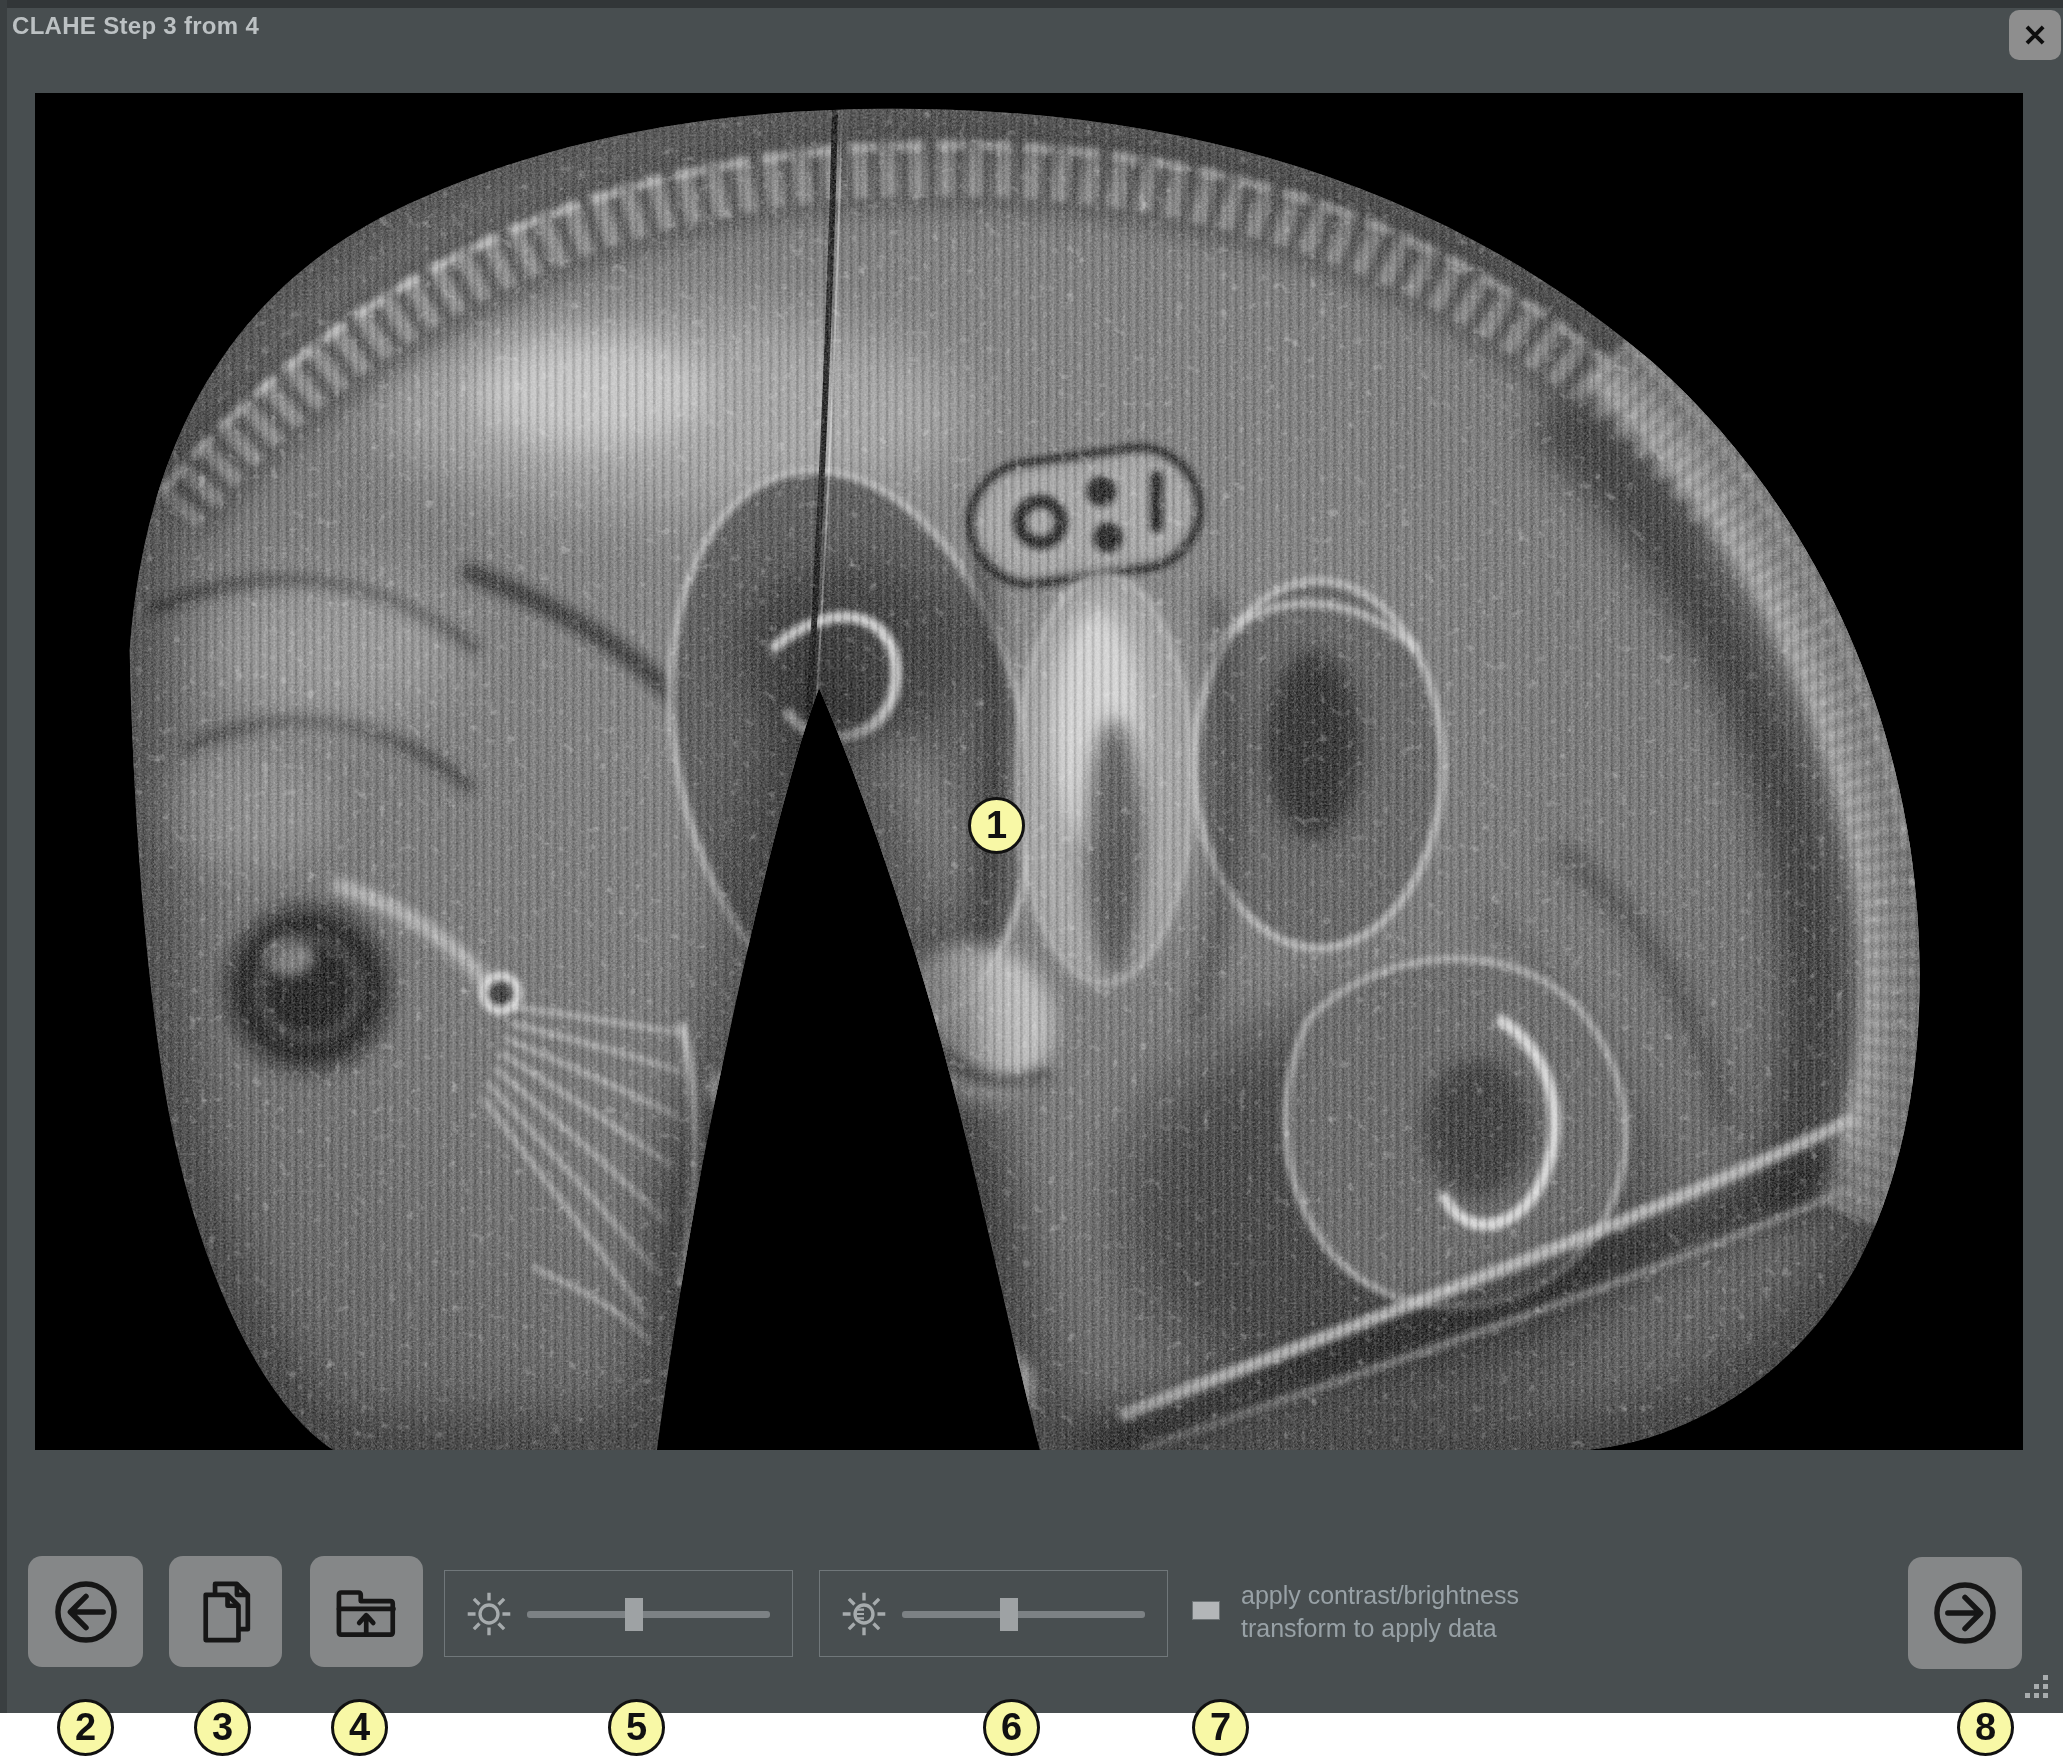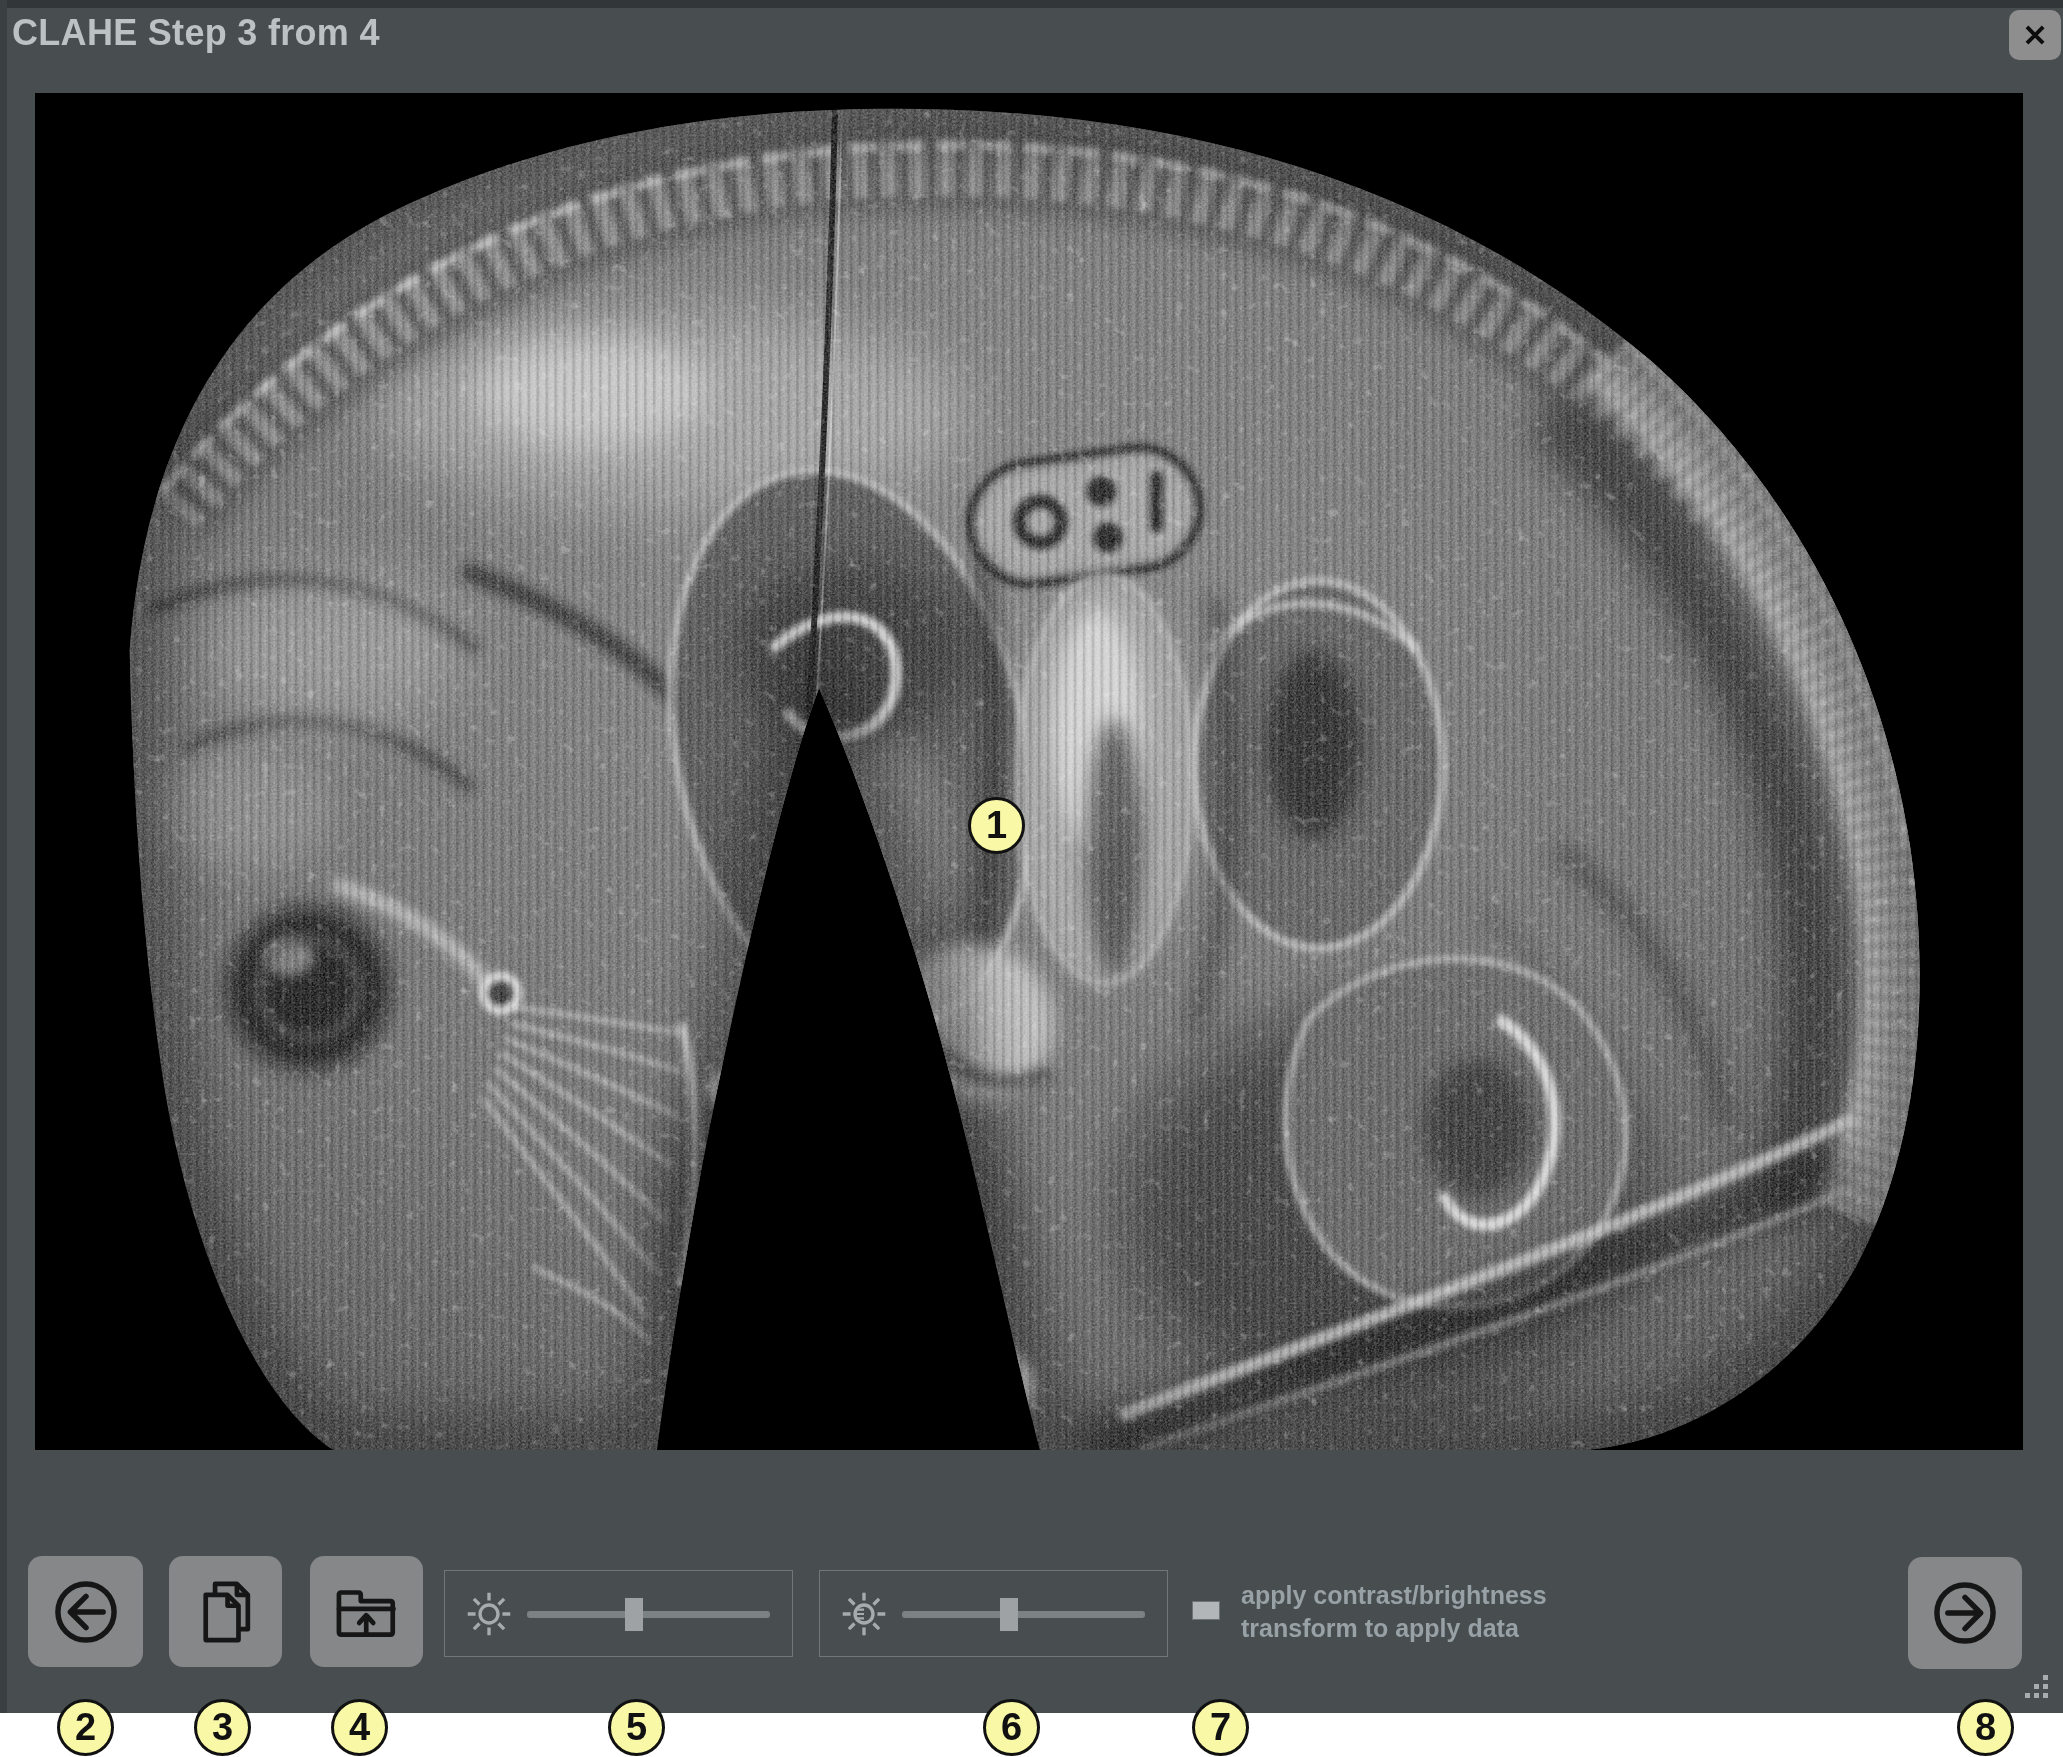--- a/index.html
+++ b/index.html
@@ -5,21 +5,21 @@
   html,body{margin:0;padding:0;}
   #app{
     position:relative;width:2064px;height:1757px;overflow:hidden;
     background:#ffffff;font-family:"Liberation Sans",sans-serif;
     -webkit-font-smoothing:antialiased;
   }
   .window{position:absolute;left:0;top:0;width:2064px;height:1713px;background:#484E50;}
   .window-top-edge{position:absolute;left:0;top:0;width:2064px;height:8px;background:#323638;}
   .window-left-edge{position:absolute;left:0;top:0;width:7px;height:1713px;background:#3A3F41;}
   .title{
-    position:absolute;left:12px;top:12px;font-size:36px;font-weight:bold;
+    position:absolute;left:12px;top:12px;font-size:24px;font-weight:bold;
     color:#BCC1C3;letter-spacing:0.3px;
   }
   .close-btn{
     position:absolute;left:2009px;top:10px;width:52px;height:50px;background:#8E8E8E;
     border-radius:10px;display:flex;align-items:center;justify-content:center;
     color:#0d0d0d;font-size:30px;font-weight:900;cursor:default;
   }
   .preview{position:absolute;left:35px;top:93px;width:1988px;height:1357px;background:#000;}
   .preview svg{display:block;}
 
@@ -49,21 +49,21 @@
     position:absolute;left:180px;top:27px;width:18px;height:33px;
     background:#9EA2A4;
   }
 
   .apply-checkbox{
     position:absolute;left:1192px;top:1601px;width:28px;height:19px;
     background:#B3B6B8;border:1px solid #6e7476;box-sizing:border-box;
   }
   .apply-label{
     position:absolute;left:1241px;top:1579px;width:338px;
-    color:#98A1A6;font-size:25px;line-height:33px;font-weight:bold;
+    color:#98A1A6;font-size:25px;line-height:33px;
   }
 
   .resize-grip{position:absolute;left:2024px;top:1674px;width:26px;height:26px;}
   .resize-grip i{position:absolute;width:5px;height:5px;background:#A8ACAE;}
   .rg1{left:19px;top:19px;} .rg2{left:19px;top:10px;} .rg3{left:19px;top:1px;}
   .rg4{left:10px;top:19px;} .rg5{left:10px;top:10px;} .rg6{left:1px;top:19px;}
 
   .bottom-strip{position:absolute;left:0;top:1713px;width:2064px;height:44px;background:#ffffff;}
 
   .marker{

